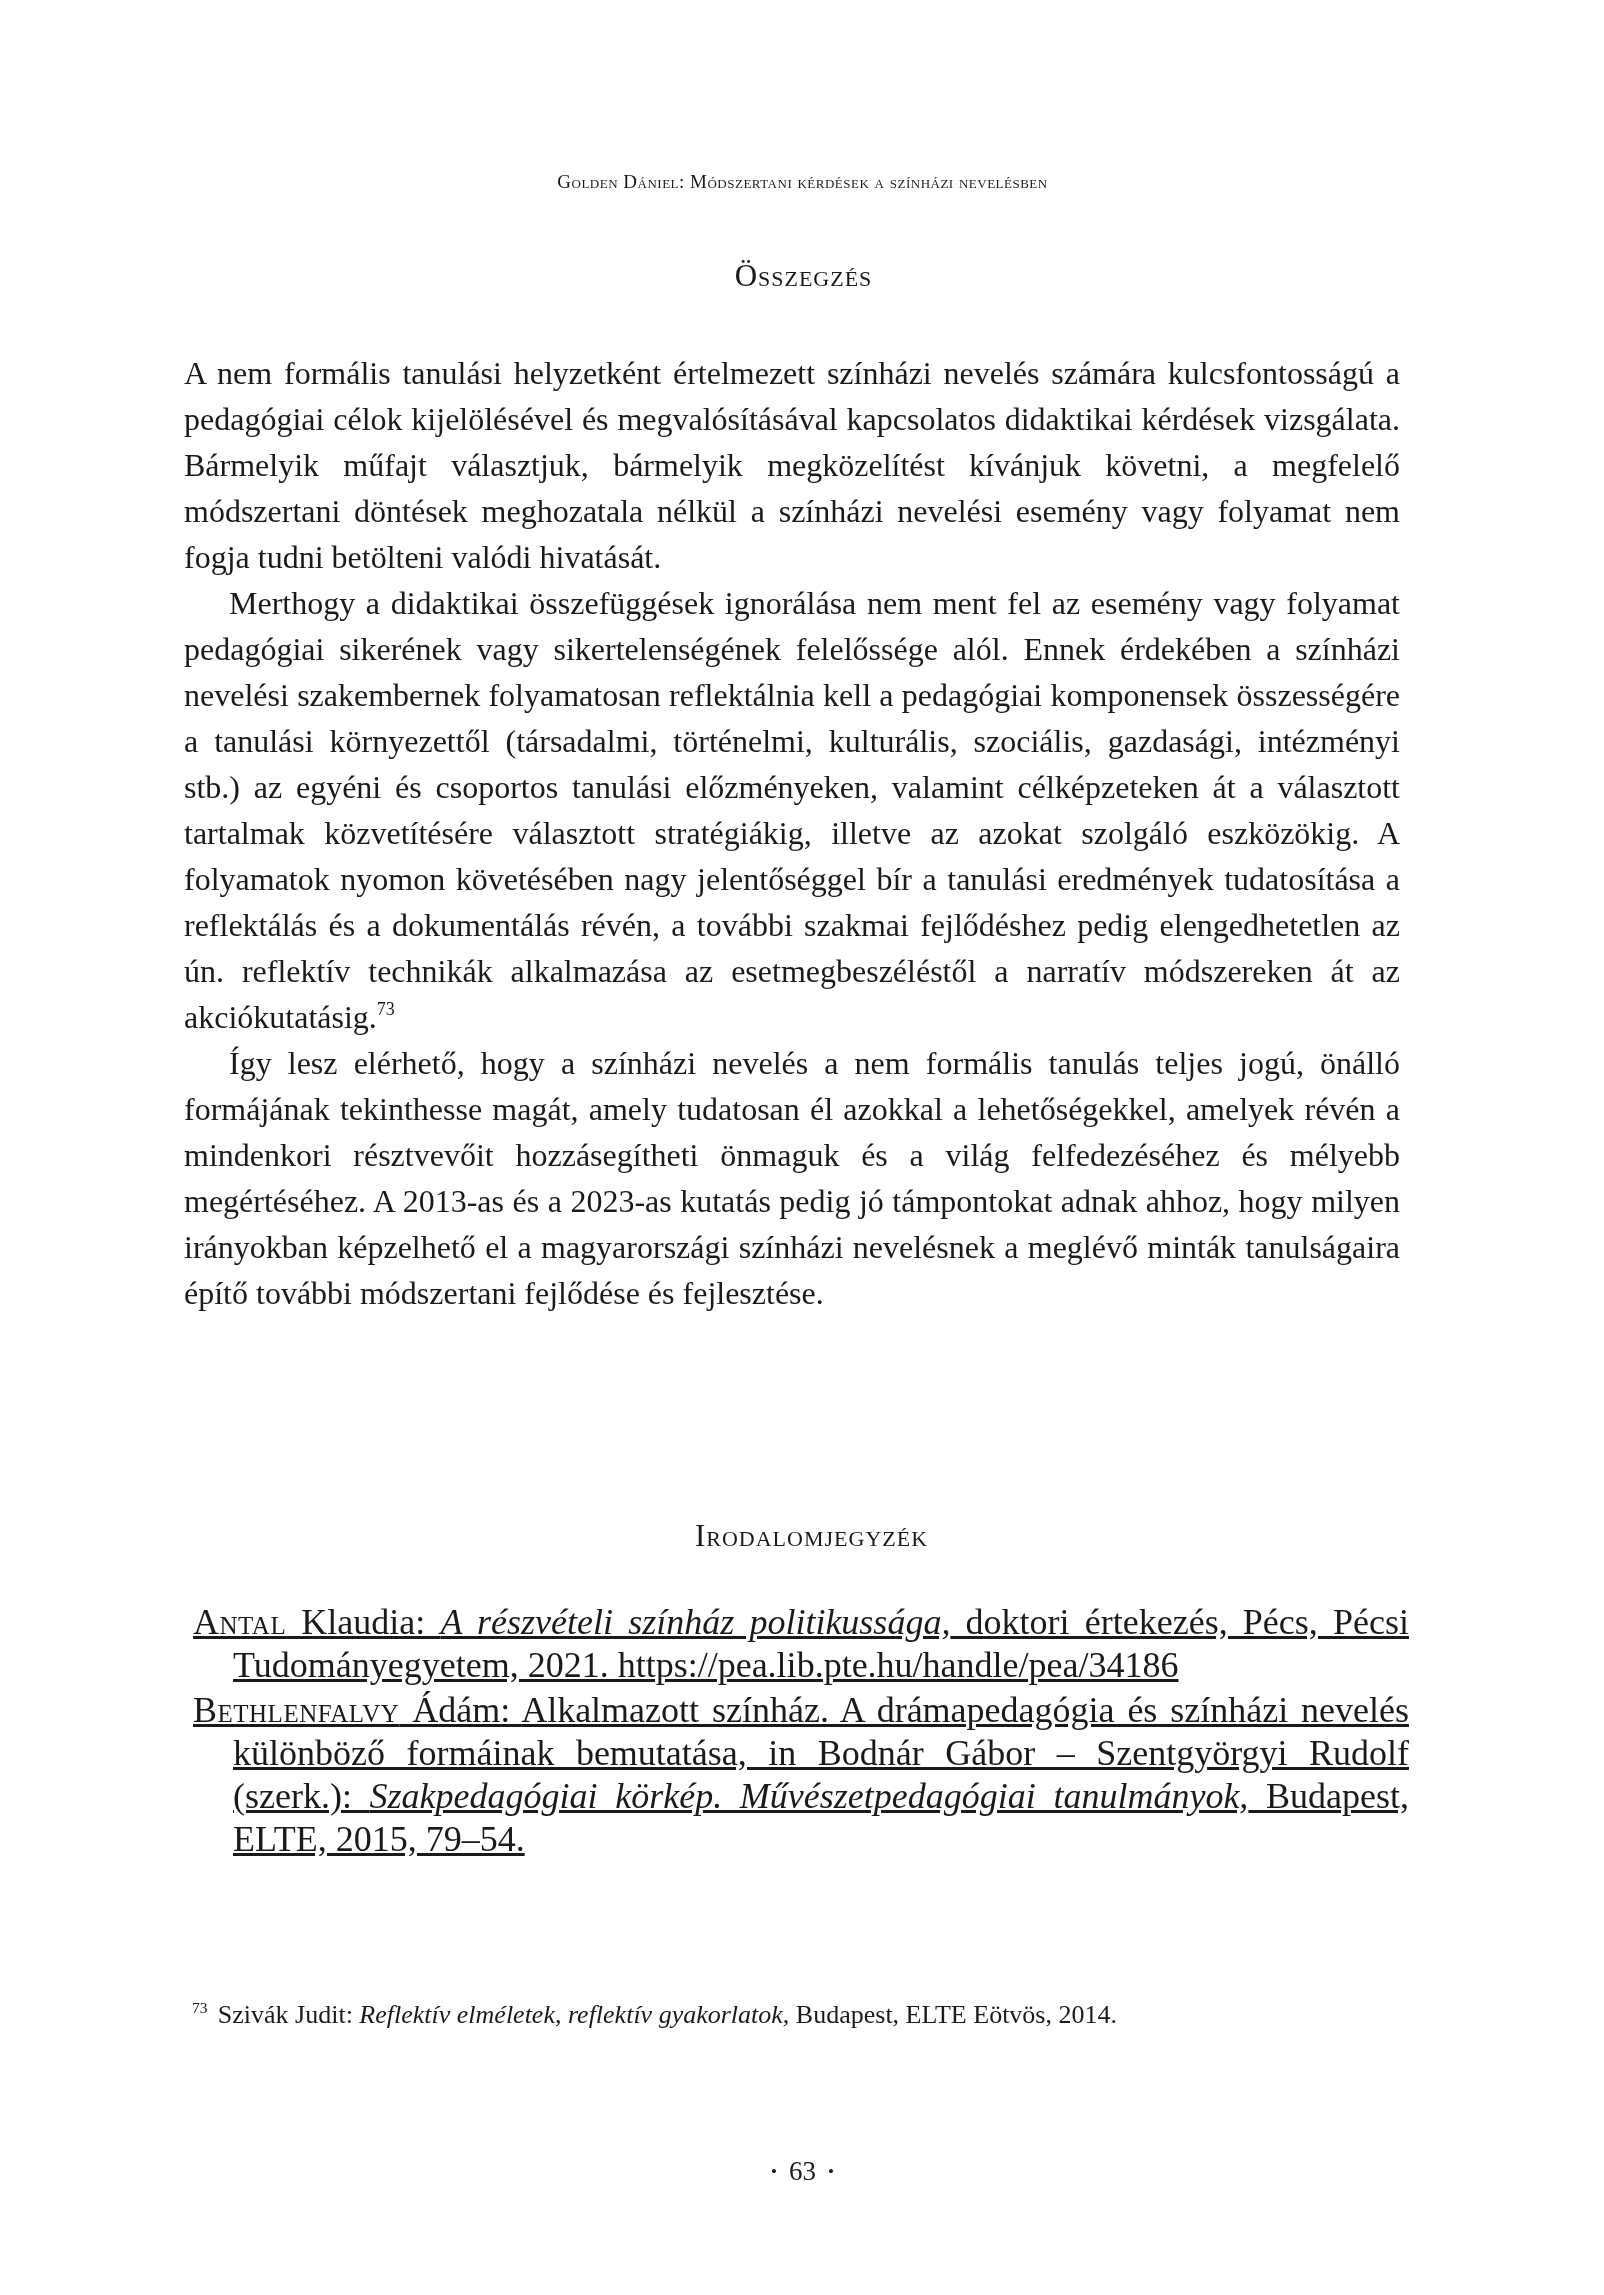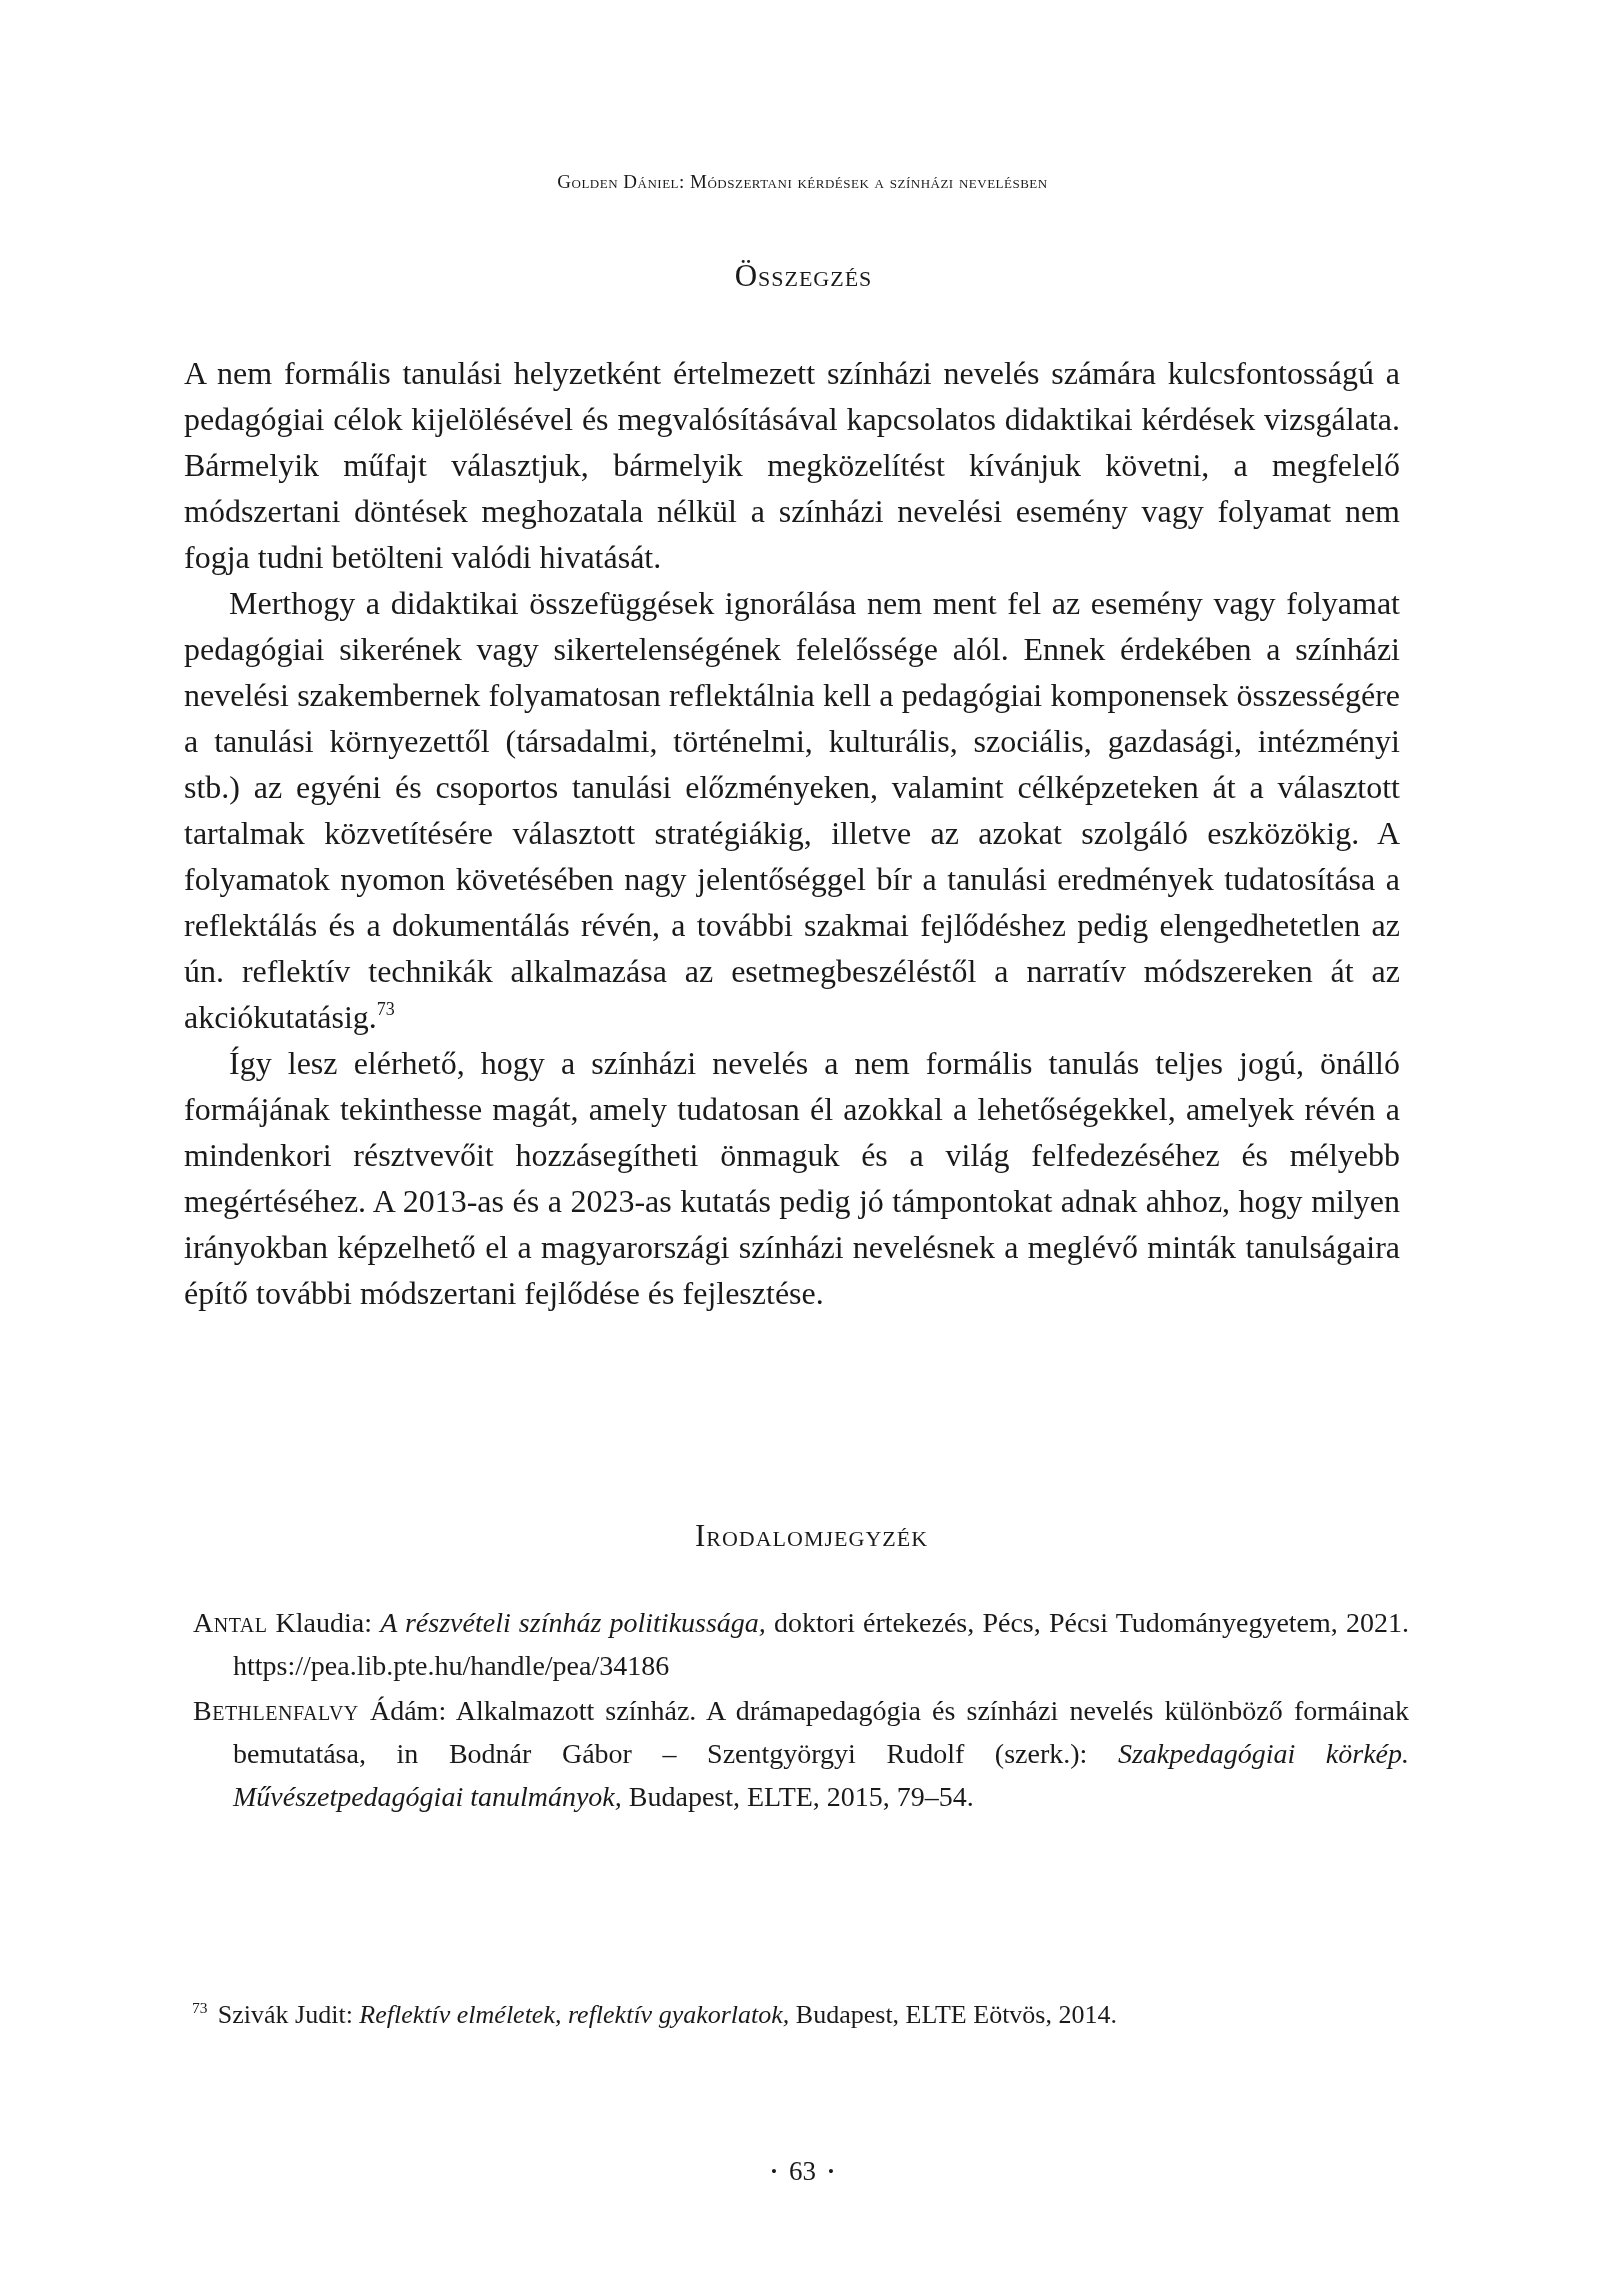--- a/index.html
+++ b/index.html
@@ -65,22 +65,23 @@
     font-size: 18px;
     line-height: 0;
     vertical-align: 13px;
   }
 
   .biblio {
     position: absolute;
     left: 193px;
     width: 1216px;
     top: 1601px;
-    font-size: 28px;
+    font-size: 36px;
     line-height: 43px;
+    text-decoration: underline;
   }
   .bib-entry {
     padding-left: 40px;
     text-indent: -40px;
     text-align: justify;
     margin: 0 0 1.7px 0;
   }
   .author-surname {
     font-variant: small-caps;
     letter-spacing: 0.5px;

